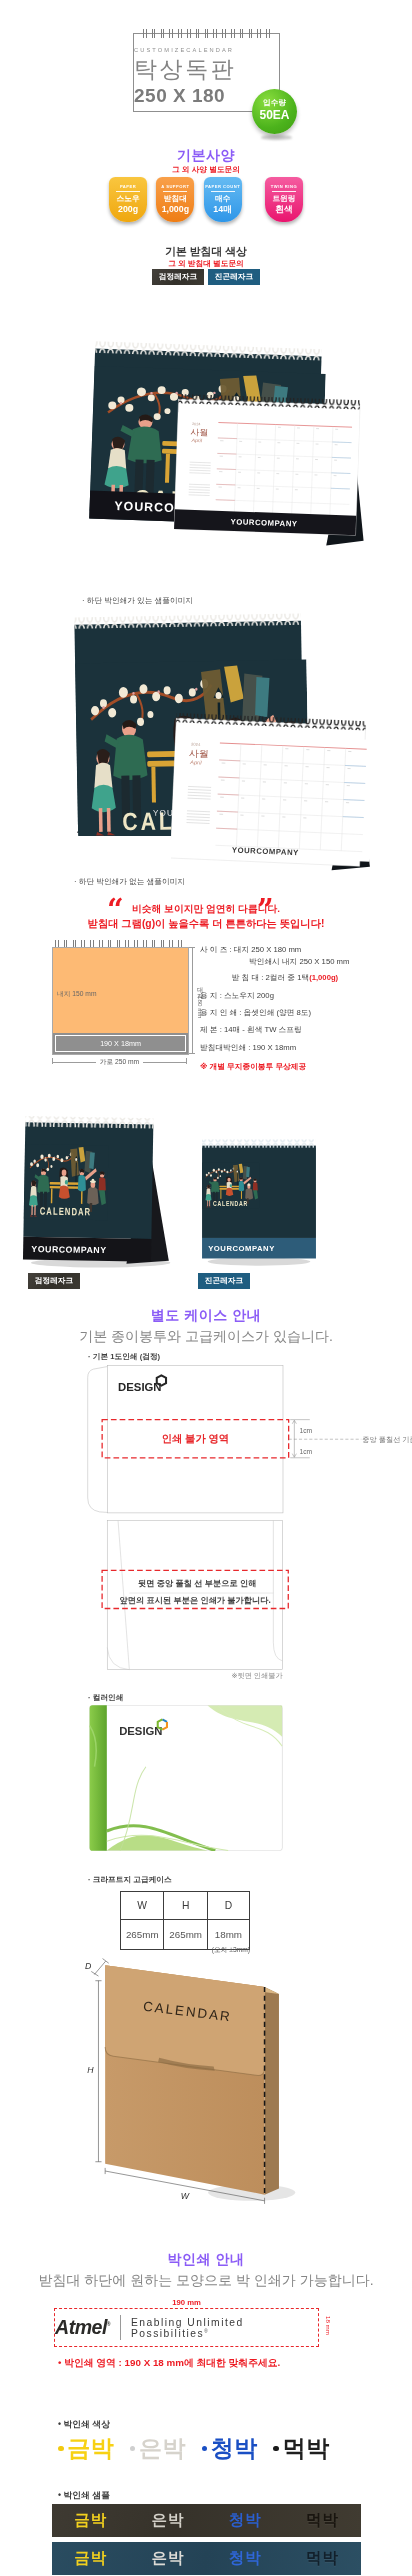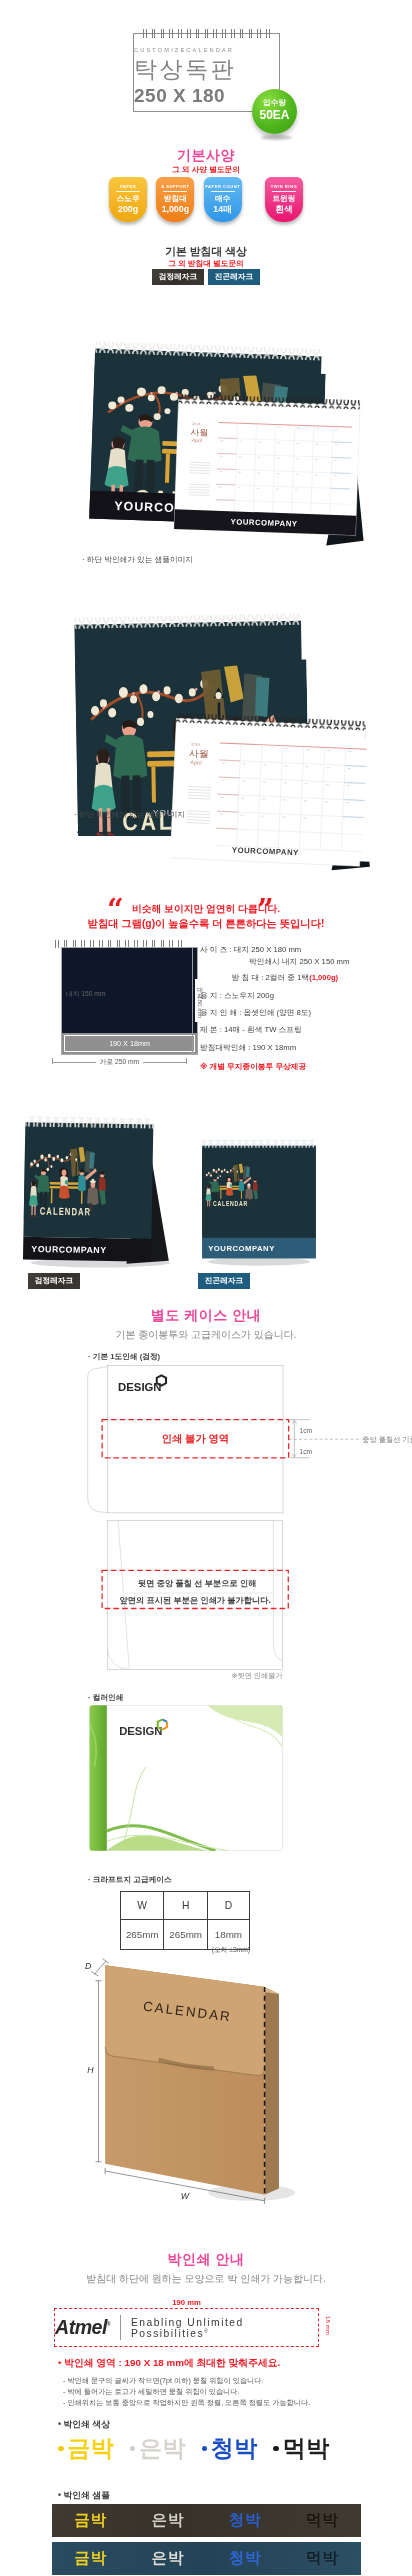--- a/index.html
+++ b/index.html
@@ -1,22 +1,22 @@
 <!DOCTYPE html>
 <html style="font-size:8.2px"><head>
 <meta charset="utf-8">
 <style>
   html,body{margin:0;padding:0;background:#fff;}
   .page{position:relative;width:412px;height:2951px;margin:0 auto;background:#fff;
         font-family:"Liberation Sans","DejaVu Sans",sans-serif;color:#3f3f3f;overflow:hidden;}
   .abs{position:absolute;}
   .cen{left:0;width:412px;text-align:center;}
-  .h1{font-size:14px;font-weight:bold;color:#ec4899;letter-spacing:0.5px;}
+  .h1{font-size:14px;font-weight:bold;color:#8b5cf6;letter-spacing:0.5px;}
   .h2{font-size:10.8px;font-weight:bold;color:#3a3a3a;}
-  .sub{font-size:10px;color:#868686;}
+  .sub{font-size:14px;color:#868686;}
   .red{color:#ed1c24;}
   .redb{color:#ed1c24;font-weight:bold;}
   .tickstrip{background-image:repeating-linear-gradient(90deg,#7e7e7e 0 1px,transparent 1px 2.6px,#7e7e7e 2.6px 3.6px,transparent 3.6px 8.8px);}
   
   .hbox{left:133px;top:33px;width:145px;height:77px;border:1px solid #8f8f8f;background:#fff;text-align:left;}
   .hbrand{margin-top:13.4px;font-size:5.7px;letter-spacing:2.1px;color:#8f8f8f;}
   .htitle{font-size:23px;color:#848484;letter-spacing:2.6px;margin-top:1px;}
   .hsize{font-size:19px;font-weight:bold;color:#7b7b7b;letter-spacing:0.5px;}
   .gbadge{left:252px;top:89px;width:45px;height:45px;border-radius:50%;
           background:radial-gradient(circle at 35% 28%,#8ade3e,#4cb31c 60%,#3f9d12);
@@ -32,25 +32,25 @@
   .pbadge .l2{font-size:8.8px;font-weight:bold;}
   .bg-yellow{background:linear-gradient(#f9c63f,#efa70f);}
   .bg-orange{background:linear-gradient(#f9a04a,#ee7d15);}
   .bg-blue{background:linear-gradient(#66bbf2,#2e96e8);}
   .bg-pink{background:linear-gradient(#f55ca0,#e9156e);margin-left:14px;}
   
   .lbtn{width:52px;height:15.5px;line-height:15.5px;text-align:center;color:#fff;font-size:7.7px;font-weight:bold;cursor:pointer;}
   .lez-black{background:linear-gradient(135deg,#44413b,#33302a 55%,#3d3a33);}
   .lez-navy{background:#1f5d80;}
   
-  .cap{font-size:7.7px;color:#4a4a4a;}
+  .cap{font-size:7.7px;color:#4a4a4a;margin-top:41px;}
   
   .qmark{font-family:"DejaVu Serif",serif;font-size:29px;font-weight:bold;color:#ed1c24;line-height:10.3px;}
   
-  .dbox{border:0.5px solid #a9a9a9;background:#0f172a;margin-left:9px;}
+  .dbox{border:0.5px solid #a9a9a9;background:#fdba74;}
   .dband{position:absolute;left:0;right:0;bottom:0;height:21px;background:#8f8f8f;}
   .dbandin{position:absolute;left:2.1px;right:2.1px;top:2.1px;bottom:2.1px;border:0.5px solid #fff;
            color:#fff;font-size:7.2px;text-align:center;line-height:16px;}
   .dimline{height:0.5px;background:#9c9c9c;position:absolute;}
   .dimtick{position:absolute;width:0.5px;background:#9c9c9c;}
   .spec-line{font-size:7.7px;color:#3e3e3e;white-space:nowrap;}
   
   .dimtable{border-collapse:collapse;width:130px;}
   .dimtable th,.dimtable td{border:0.5px solid #3c3c3c;text-align:center;}
   .dimtable th{font-size:10.3px;color:#3a3a3a;height:25px;font-weight:normal;}
@@ -326,21 +326,21 @@
       <g transform="rotate(2.5 200 160)">
         <polygon points="356,50 392,290 318,300" fill="#10151a"></polygon>
         <rect x="4" y="18" width="368" height="272" fill="#ffffff" stroke="#e0e0e0"></rect>
         <g transform="translate(4,18) scale(0.968,0.9)">
             <use href="#april"></use>
           </g>
         <text x="188" y="274" text-anchor="middle" fill="#3a3a3a" font-size="15" font-weight="bold" letter-spacing="1">YOURCOMPANY</text>
         <rect x="4" y="8" width="368" height="18" fill="url(#coilB)"></rect>
       </g>
     </svg>
-    <div class="abs cap" style="left:74px;top:212px;">· 하단 박인쇄가 없는 샘플이미지</div>
+    <div class="abs cap" style="left:74px;top:238px;">· 하단 박인쇄가 없는 샘플이미지</div>
   </div>
 
   <div class="abs" style="left:0;top:903px;width:412px;">
     <span class="abs qmark" style="left:107px;top:2.1px;">“</span>
     <span class="abs qmark" style="left:257px;top:2.1px;">”</span>
     <div class="cen redb abs" style="top:0;font-size:9.8px;">비슷해 보이지만 엄연히 다릅니다.</div>
     <div class="cen redb abs" style="top:14px;font-size:10.3px;">받침대 그램(g)이 높을수록 더 튼튼하다는 뜻입니다!</div>
   </div>
 
   <div class="abs" style="left:52px;top:940px;width:319px;height:129px;">
@@ -512,25 +512,20 @@
   <div class="abs cen h1" style="top:2251px;">박인쇄 안내</div>
   <div class="abs cen sub" style="top:2272px;">받침대 하단에 원하는 모양으로 박 인쇄가 가능합니다.</div>
   <div class="abs redb" style="left:54px;top:2298px;width:265px;text-align:center;font-size:7.7px;">190 mm</div>
   <div class="abs atmelbox" style="left:54px;top:2308px;width:265px;height:39px;box-sizing:border-box;">
     <span class="atmelword"><span>Atmel</span><span class="supr">®</span></span>
     <span class="atmeldiv"></span>
     <span class="atmelsl"><span>Enabling Unlimited Possibilities</span><span class="supr">®</span></span>
   </div>
   <div class="abs vtext red" style="left:325px;top:2316px;font-size:6.2px;">18 mm</div>
   <div class="abs redb" style="left:58px;top:2357px;font-size:9.8px;">• 박인쇄 영역 : 190 X 18 mm에 최대한 맞춰주세요.</div>
-  <div class="abs" style="left:63px;top:2376px;font-size:7.2px;color:#555;line-height:10.8px;">
-    <div>- 박인쇄 문구의 글씨가 작으면(7pt 이하) 뭉칠 위험이 있습니다.</div>
-    <div>- 박에 들어가는 로고가 세밀하면 뭉칠 위험이 있습니다.</div>
-    <div>- 인쇄위치는 보통 중앙으로 작업하지만 왼쪽 정렬, 오른쪽 정렬도 가능합니다.</div>
-  </div>
   <div class="abs" style="left:58px;top:2419px;font-size:8.8px;font-weight:bold;color:#3a3a3a;">• 박인쇄 색상</div>
   <div class="abs foilrow" style="left:58px;top:2433px;">
     <span class="fi c-gold">
         <span class="dot d-gold"></span>
         <span>금박</span>
       </span>
     <span class="fi c-silver">
         <span class="dot d-silver"></span>
         <span>은박</span>
       </span>

